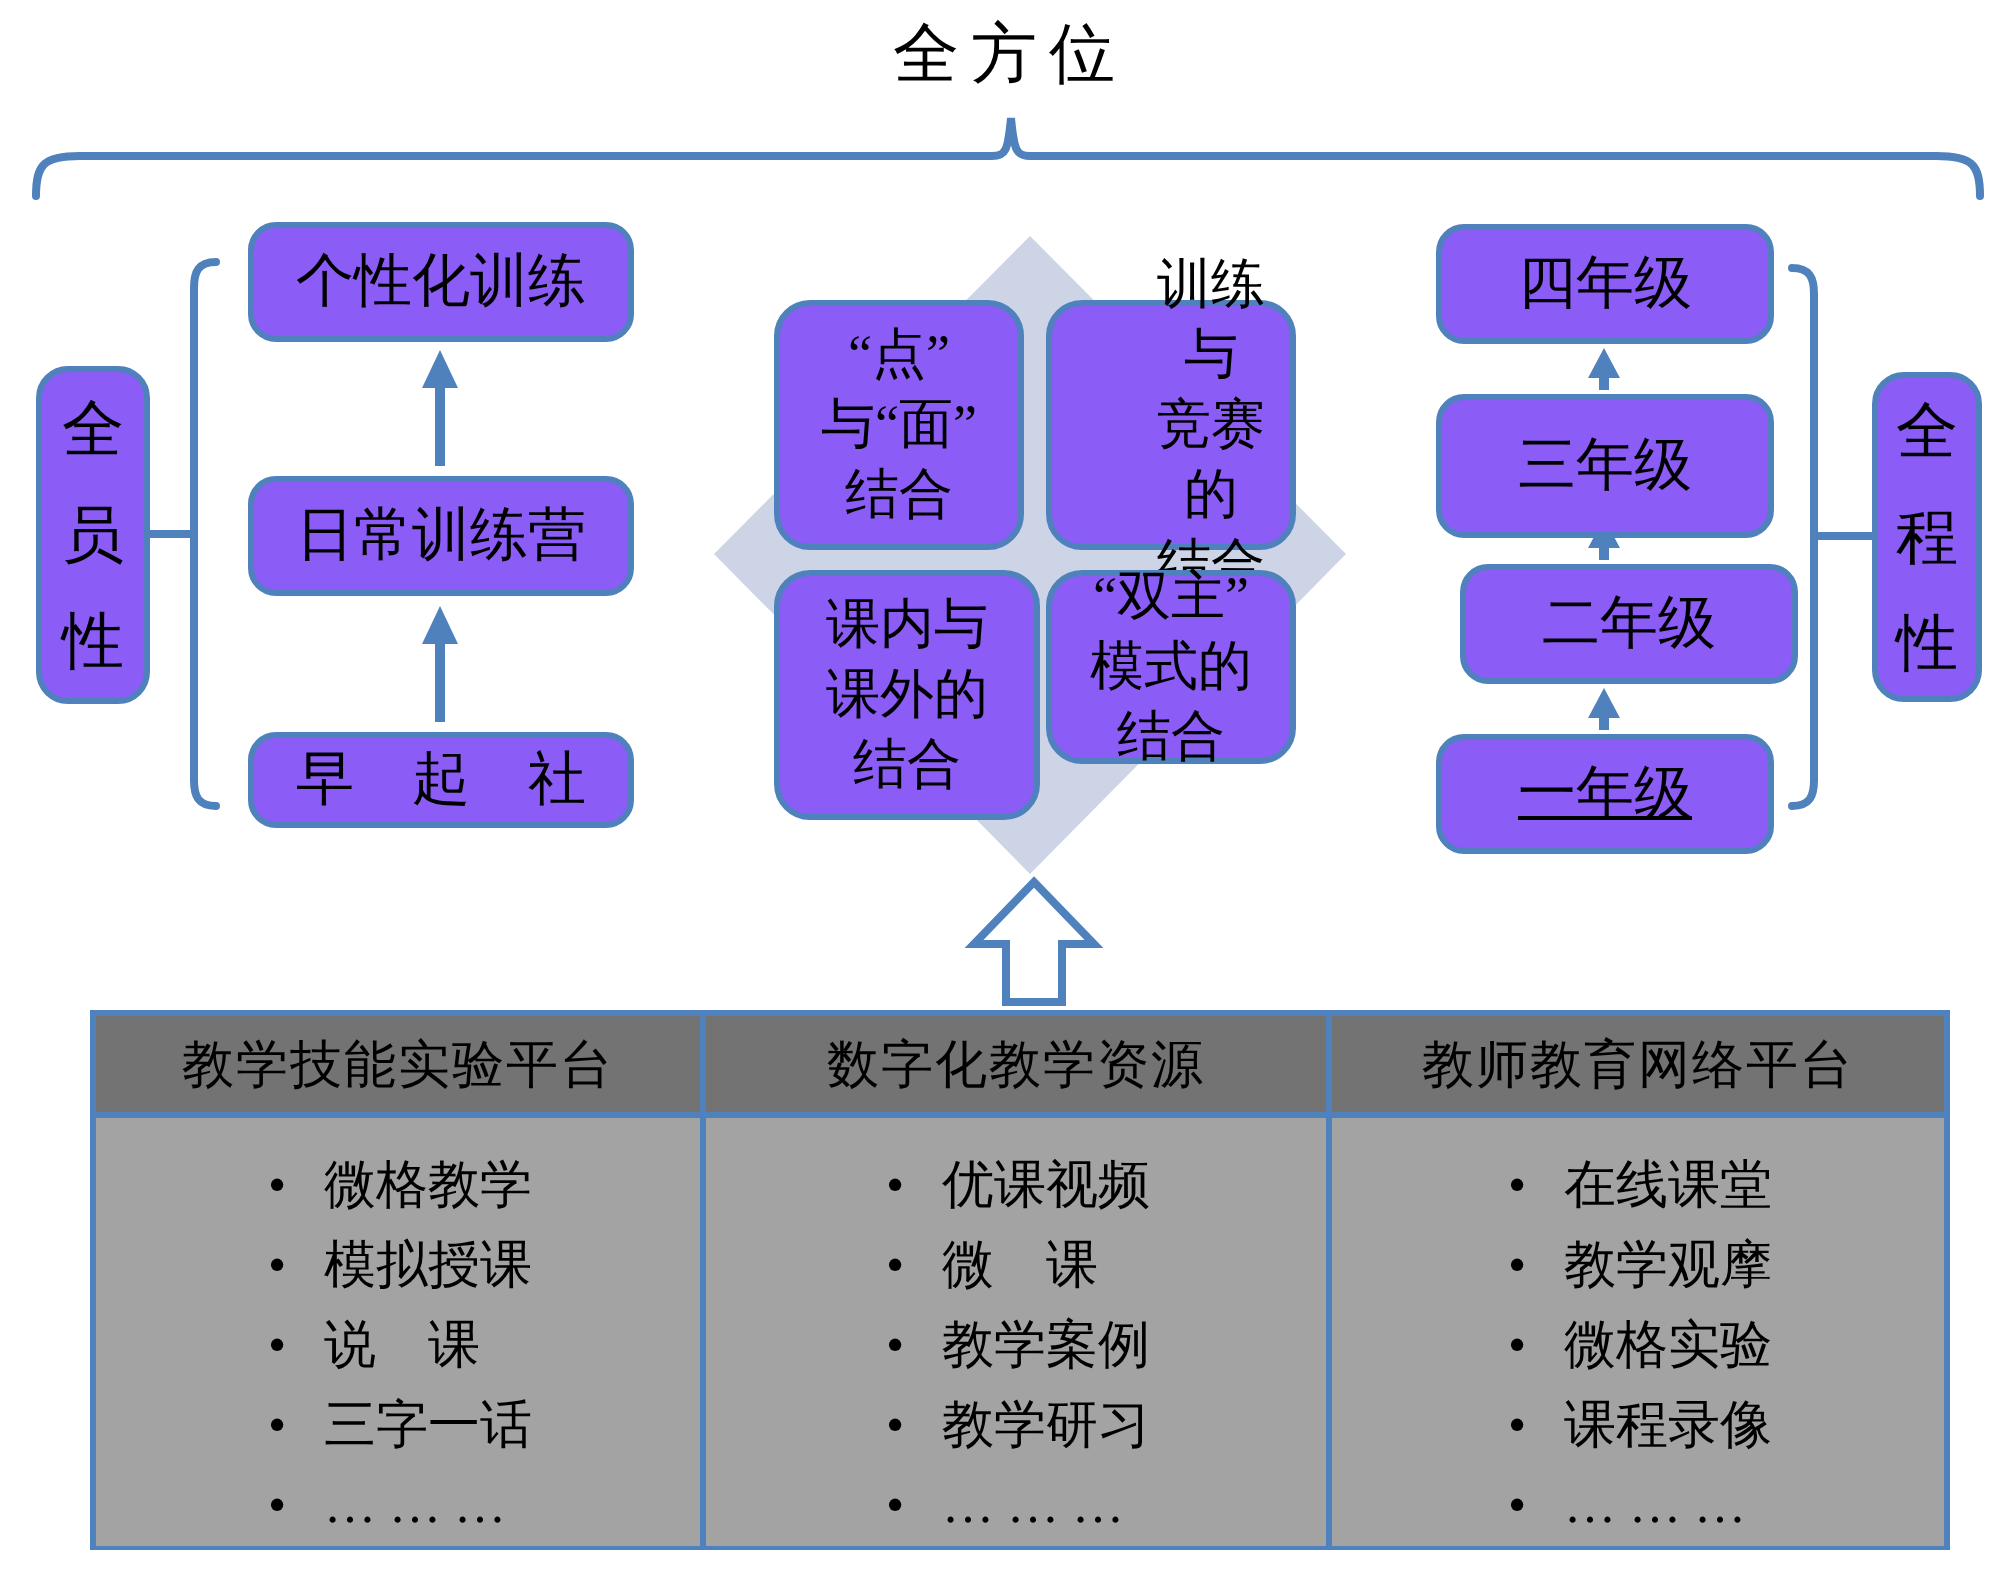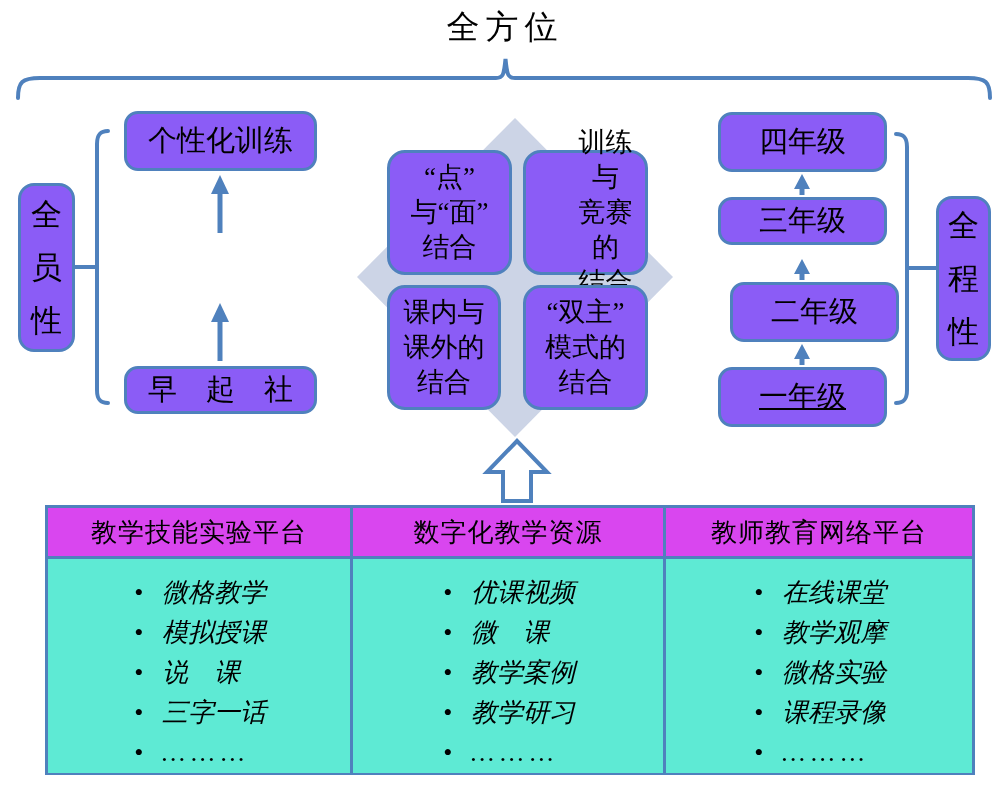--- a/index.html
+++ b/index.html
@@ -20,24 +20,24 @@
   .cbox{border-radius:18px;font-size:27px;line-height:35px;}
   .vbox{border-radius:16px;}
   .vtext{width:1.2em;word-break:break-all;line-height:53px;font-size:31px;text-align:center;}
   
   .ptable{
     position:absolute;left:45px;top:505px;width:930px;height:270px;box-sizing:border-box;
     background:#4f81bd;padding:3px;display:grid;grid-template-columns:302px 310px 1fr;
     grid-template-rows:48px 1fr;gap:3px;
   }
   .th{
-    background:#d946ef;display:flex;align-items:center;justify-content:center;
+    background:#737373;display:flex;align-items:center;justify-content:center;
     font-size:26px;letter-spacing:1px;
   }
-  .td{background:#5eead4;font-style:italic;}
+  .td{background:#a3a3a3;}
   .cell-list{list-style:none;margin:14px auto 0;padding:0;width:max-content;text-align:left;}
   .cell-list li{
     position:relative;padding-left:30px;font-size:26px;line-height:40px;white-space:pre;
   }
   .cell-list li:before{content:"•";position:absolute;left:2px;top:0;}
 </style>
 </head>
 <body>
 
 <div class="canvas">
@@ -79,41 +79,42 @@
     </g>
 
     <polygon points="517,441 487,472 503,472 503,501 531,501 531,472 547,472" fill="#ffffff" stroke="#4f81bd" stroke-width="4" stroke-linejoin="miter"></polygon>
   </svg>
 
   <div class="box vbox" style="left:18px;top:183px;width:57px;height:169px;">
     <div class="vtext">全员性</div>
   </div>
 
   <div class="box" style="left:124px;top:111px;width:193px;height:60px;">个性化训练</div>
+  <div class="box" style="left:124px;top:238px;width:193px;height:60px;">日常训练营</div>
   <div class="box" style="left:124px;top:366px;width:193px;height:48px;">早　起　社</div>
 
   <div class="box cbox" style="left:387px;top:150px;width:125px;height:125px;">“点”
 与“面”
 结合</div>
   <div class="box cbox" style="left:523px;top:150px;width:125px;height:125px;padding-left:40px;">训练与
 竞赛的
 结合</div>
-  <div class="box cbox" style="left:387px;top:285px;width:114px;height:125px;">课内与
+  <div class="box cbox" style="left:387px;top:285px;width:133px;height:125px;">课内与
 课外的
 结合</div>
-  <div class="box cbox" style="left:523px;top:285px;width:125px;height:125px;">“双主”
+  <div class="box cbox" style="left:523px;top:285px;width:125px;height:97px;">“双主”
 模式的
 结合</div>
 
   <div class="box" style="left:718px;top:112px;width:169px;height:60px;">四年级</div>
-  <div class="box" style="left:718px;top:197px;width:169px;height:48px;">三年级</div>
+  <div class="box" style="left:718px;top:197px;width:169px;height:72px;">三年级</div>
   <div class="box" style="left:718px;top:282px;width:169px;height:60px;margin-left:12px;">二年级</div>
   <div class="box" style="left:718px;top:367px;width:169px;height:60px;text-decoration:underline;">一年级</div>
 
-  <div class="box vbox" style="left:936px;top:186px;width:55px;height:165px;margin-top:10px;">
+  <div class="box vbox" style="left:936px;top:186px;width:55px;height:165px;">
     <div class="vtext">全程性</div>
   </div>
 
   <div class="ptable">
     <div class="th">教学技能实验平台</div>
     <div class="th">数字化教学资源</div>
     <div class="th">教师教育网络平台</div>
 
     <div class="td">
       <ul class="cell-list">

